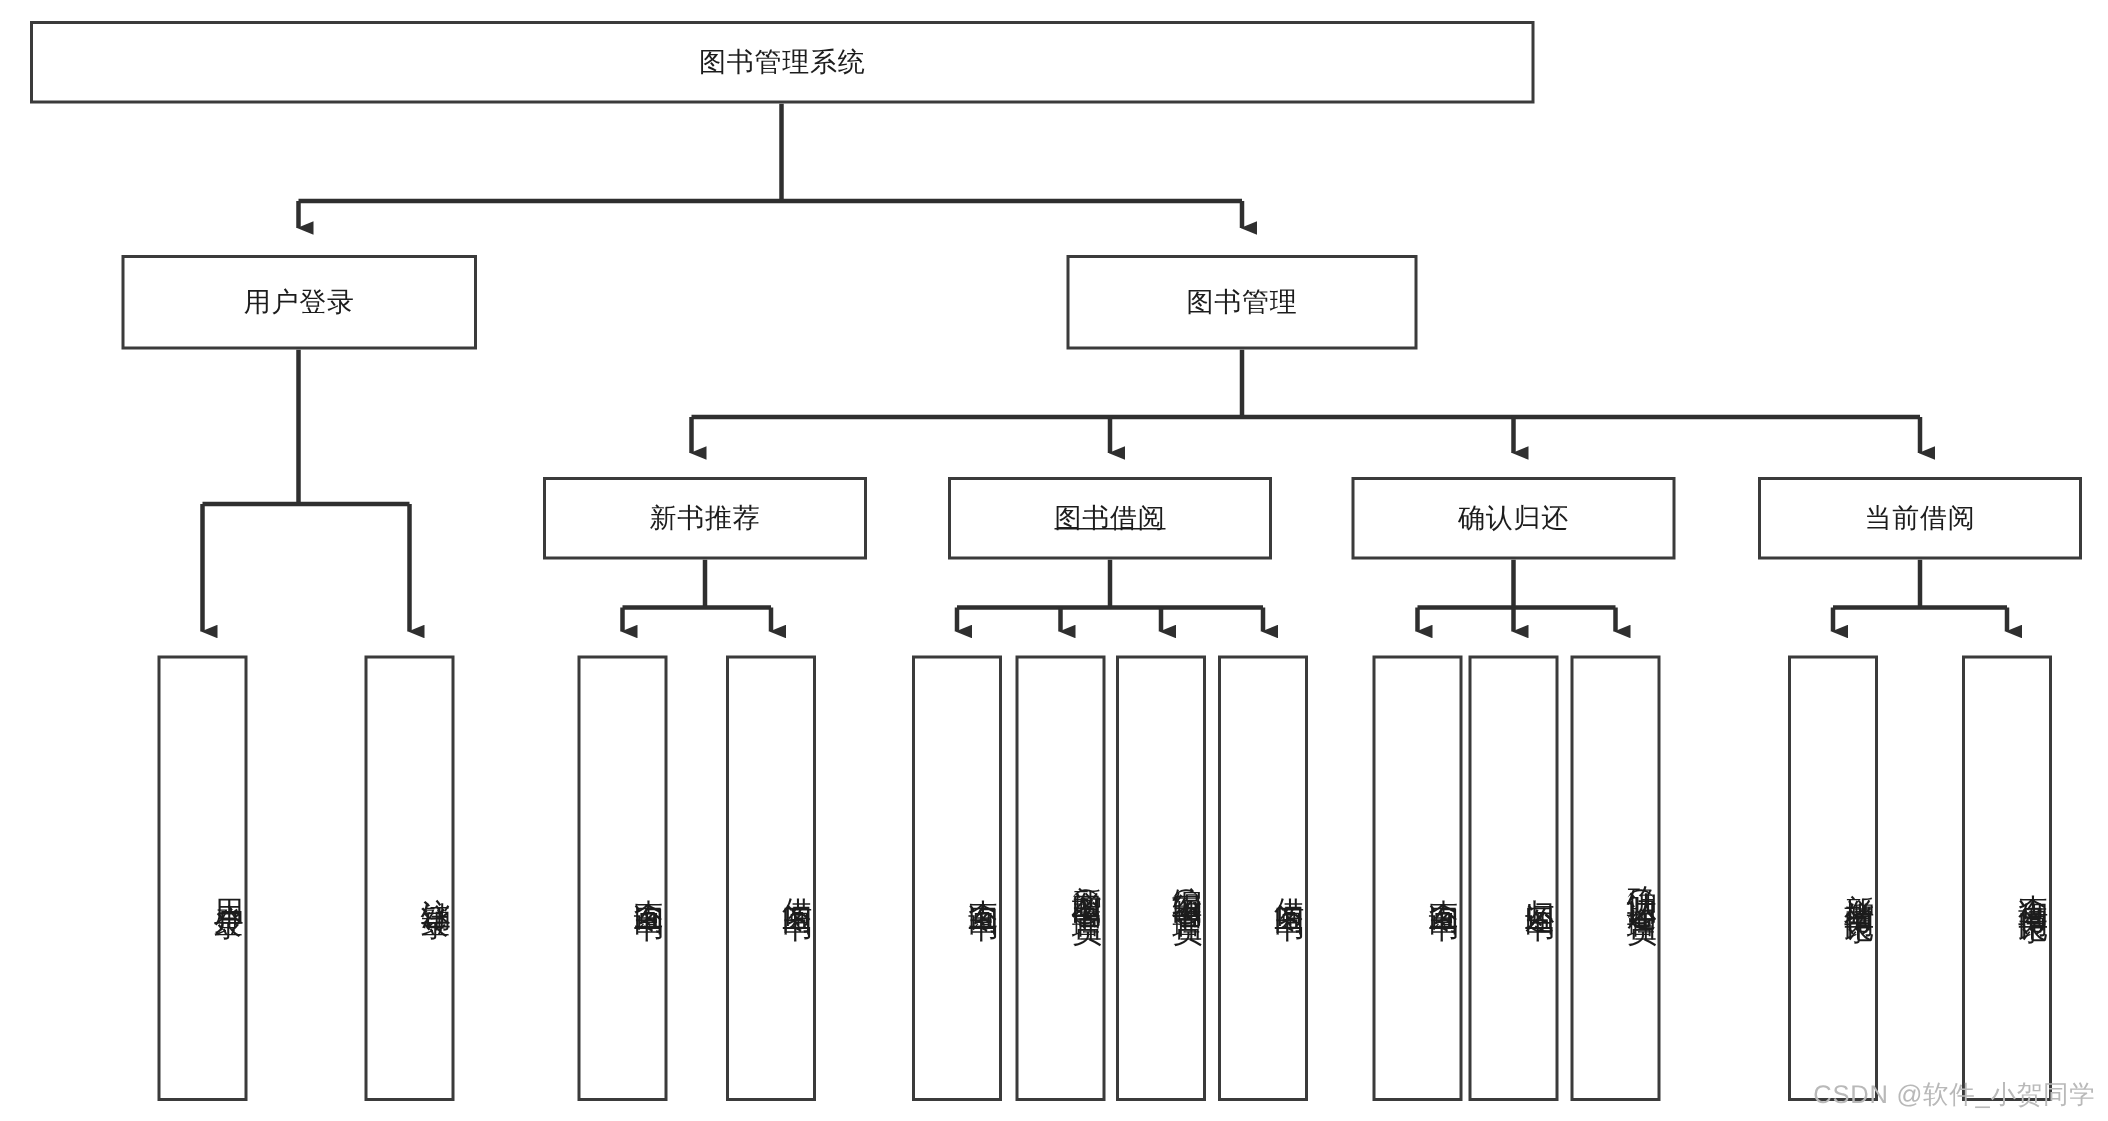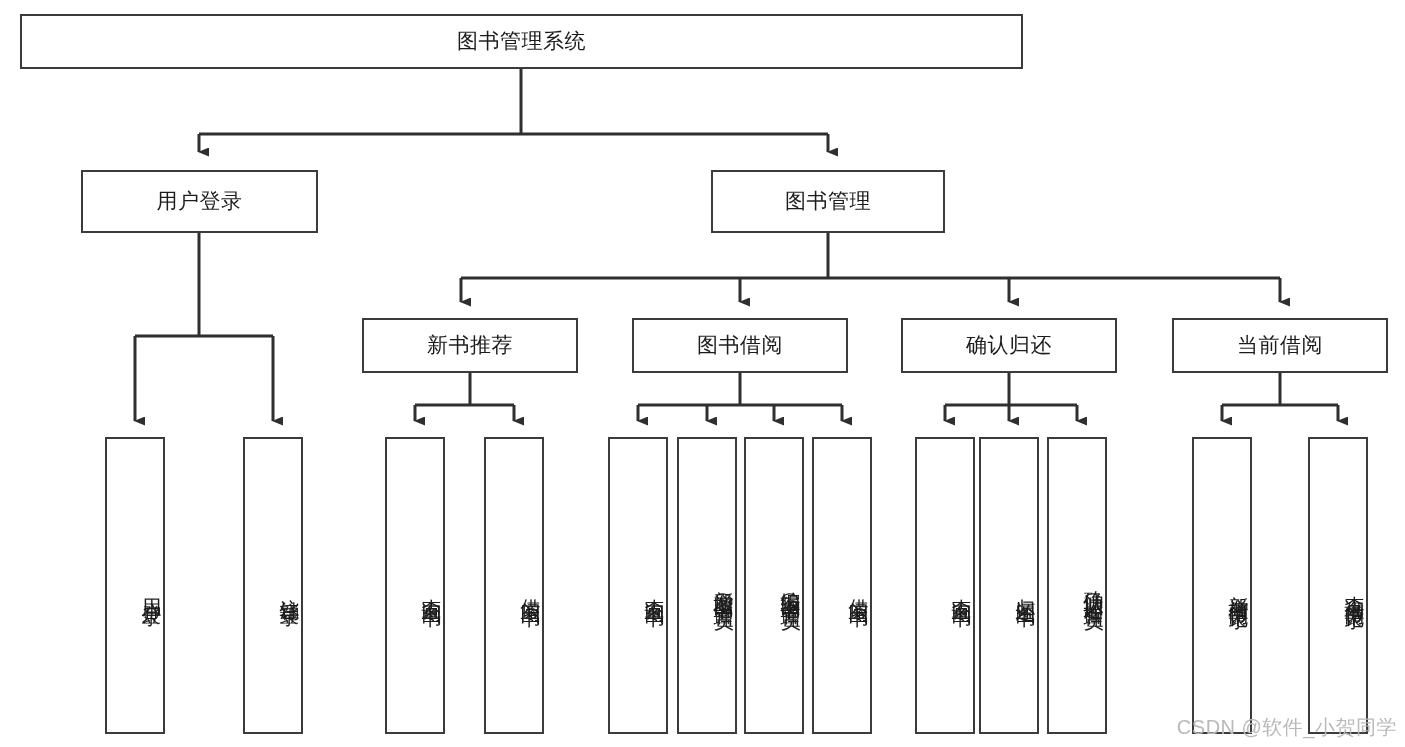--- a/index.html
+++ b/index.html
@@ -32,42 +32,42 @@
     border: 2.5px solid #3b3b3b;
     display: flex;
     align-items: center;
     justify-content: center;
     color: #1c1c1c;
     text-align: center;
     line-height: 1.18;
     letter-spacing: 0.5px;
   }
   .node.h {
-    font-size: 21px;
+    font-size: 18px;
   }
   .node.v {
     font-size: 20px;
     writing-mode: vertical-rl;
     text-orientation: upright;
     align-items: flex-start;
     justify-content: center;
     padding-top: 6px;
     letter-spacing: 3px;
   }
   .node.v .lbl {
     writing-mode: vertical-rl;
     text-orientation: upright;
     display: block;
     max-height: 100%;
   }
   .watermark {
     position: absolute;
     right: 8px;
     bottom: 6px;
-    font-size: 20px;
+    font-size: 17px;
     color: #b9b9b9;
     letter-spacing: 0.5px;
     white-space: nowrap;
   }
 </style>
 </head>
 <body>
 
 <div id="stage">
 
@@ -129,21 +129,21 @@
   <div class="node h" style="left:81px; top:170px; width:237px; height:63px;">
     <span class="lbl">用户登录</span>
   </div>
   <div class="node h" style="left:711px; top:170px; width:234px; height:63px;">
     <span class="lbl">图书管理</span>
   </div>
 
   <div class="node h" style="left:362px; top:318px; width:216px; height:55px;">
     <span class="lbl">新书推荐</span>
   </div>
-  <div class="node h" style="left:632px; top:318px; width:216px; height:55px;">
+  <div class="node h" style="left:632px; top:318px; width:216px; height:55px;text-decoration:underline;">
     <span class="lbl">图书借阅</span>
   </div>
   <div class="node h" style="left:901px; top:318px; width:216px; height:55px;">
     <span class="lbl">确认归还</span>
   </div>
   <div class="node h" style="left:1172px; top:318px; width:216px; height:55px;">
     <span class="lbl">当前借阅</span>
   </div>
 
   <div class="node v" style="left:105px; top:437px; width:60px; height:297px;">

